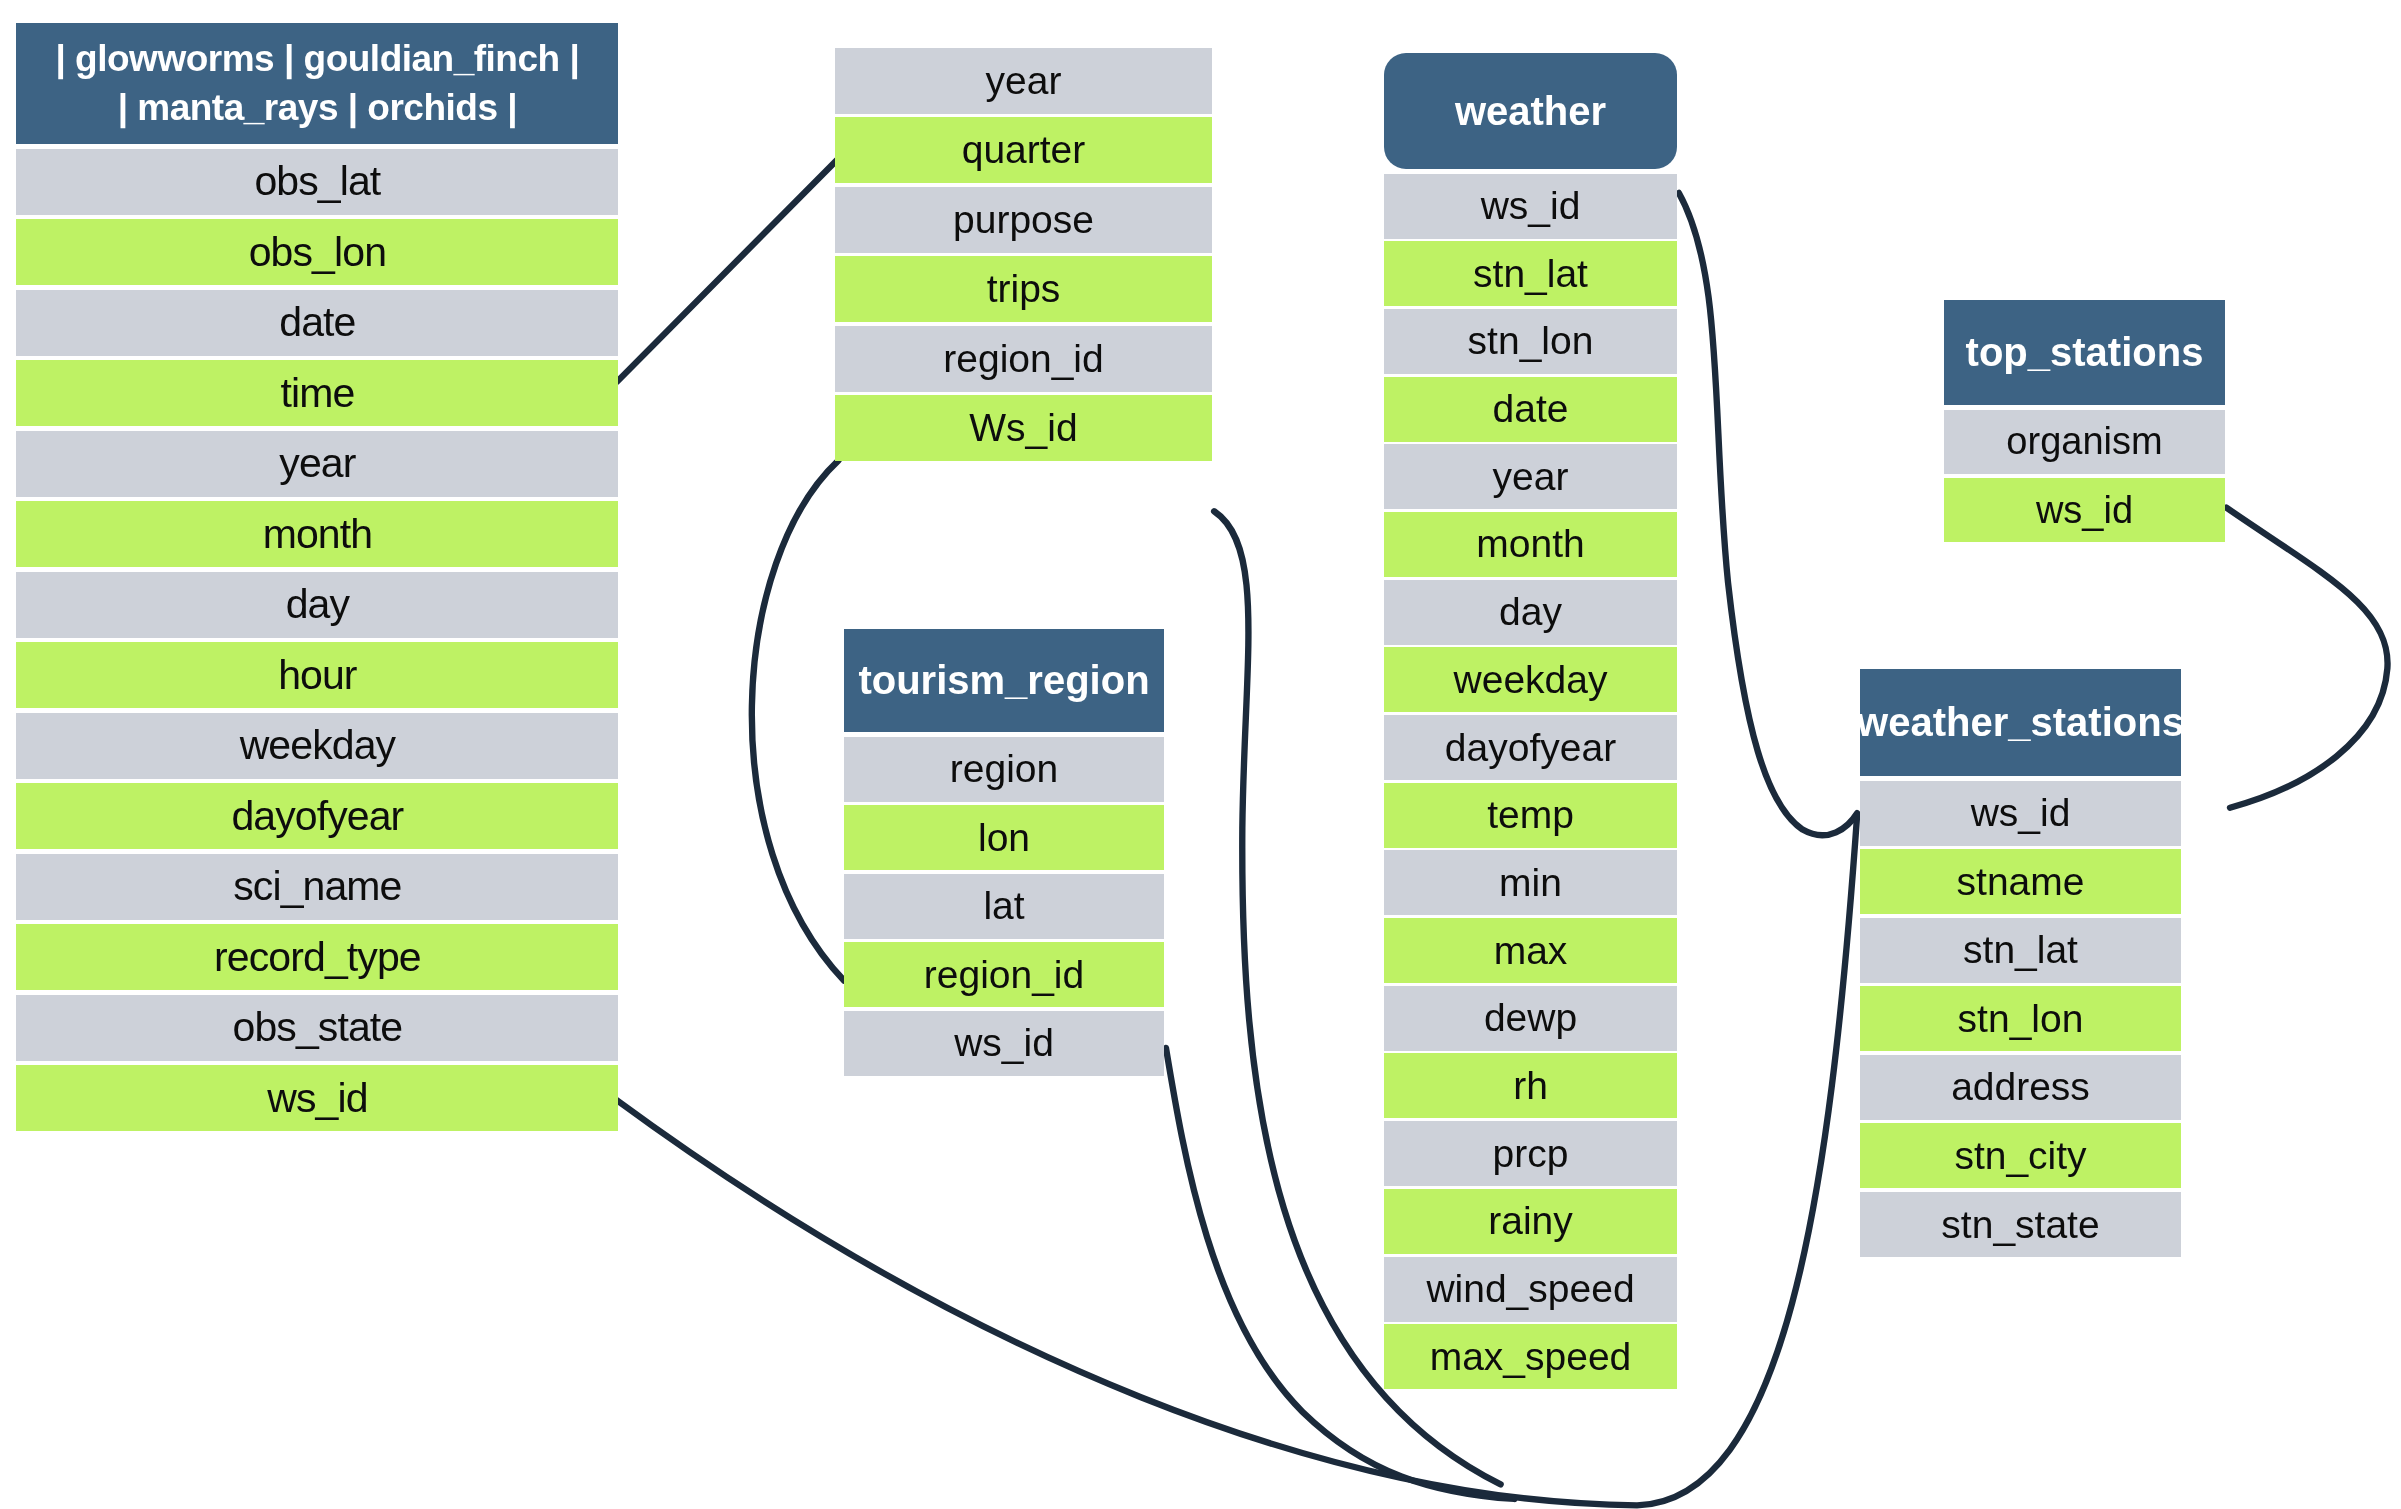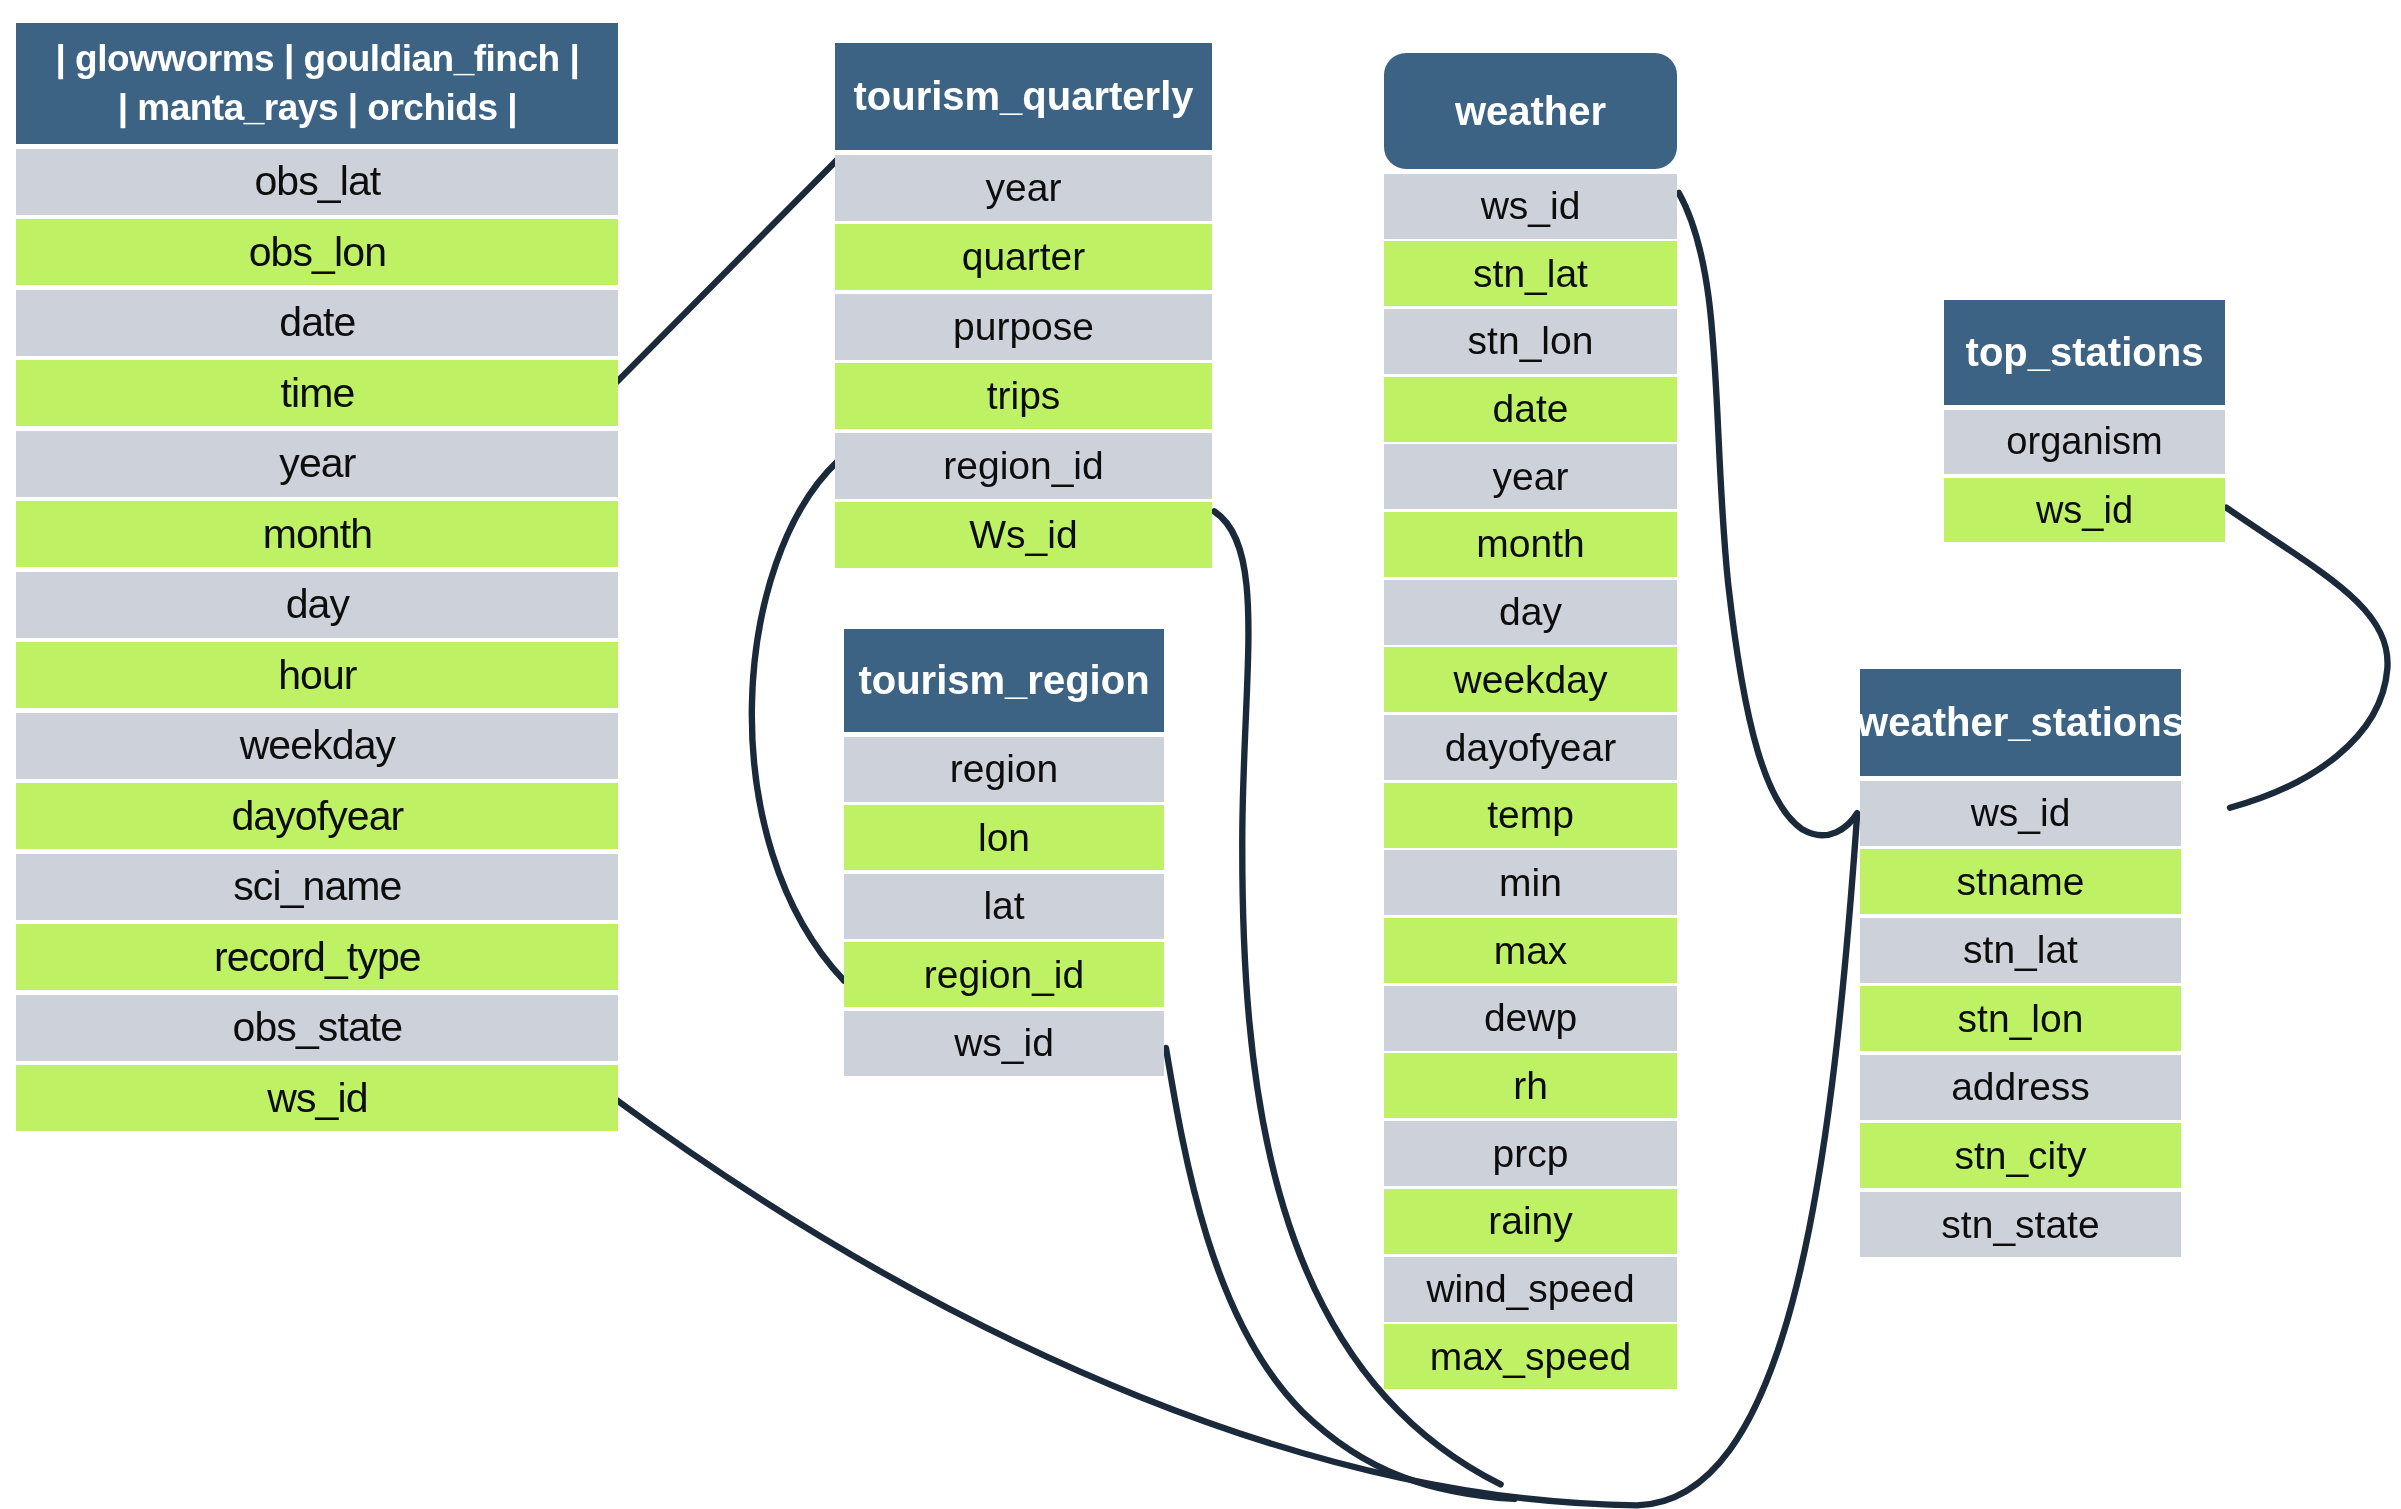--- a/index.html
+++ b/index.html
@@ -108,23 +108,20 @@
         <div class="row dark">weekday</div>
         <div class="row light">dayofyear</div>
         <div class="row dark">sci_name</div>
         <div class="row light">record_type</div>
         <div class="row dark">obs_state</div>
         <div class="row light">ws_id</div>
       </div>
   </div>
 
   <div class="tbl t-tourism_quarterly">
-    <div class="tbl-header">
-        <div>tourism_quarterly</div>
-      </div>
     <div class="tbl-body">
         <div class="row dark">year</div>
         <div class="row light">quarter</div>
         <div class="row dark">purpose</div>
         <div class="row light">trips</div>
         <div class="row dark">region_id</div>
         <div class="row light">Ws_id</div>
       </div>
   </div>
 

